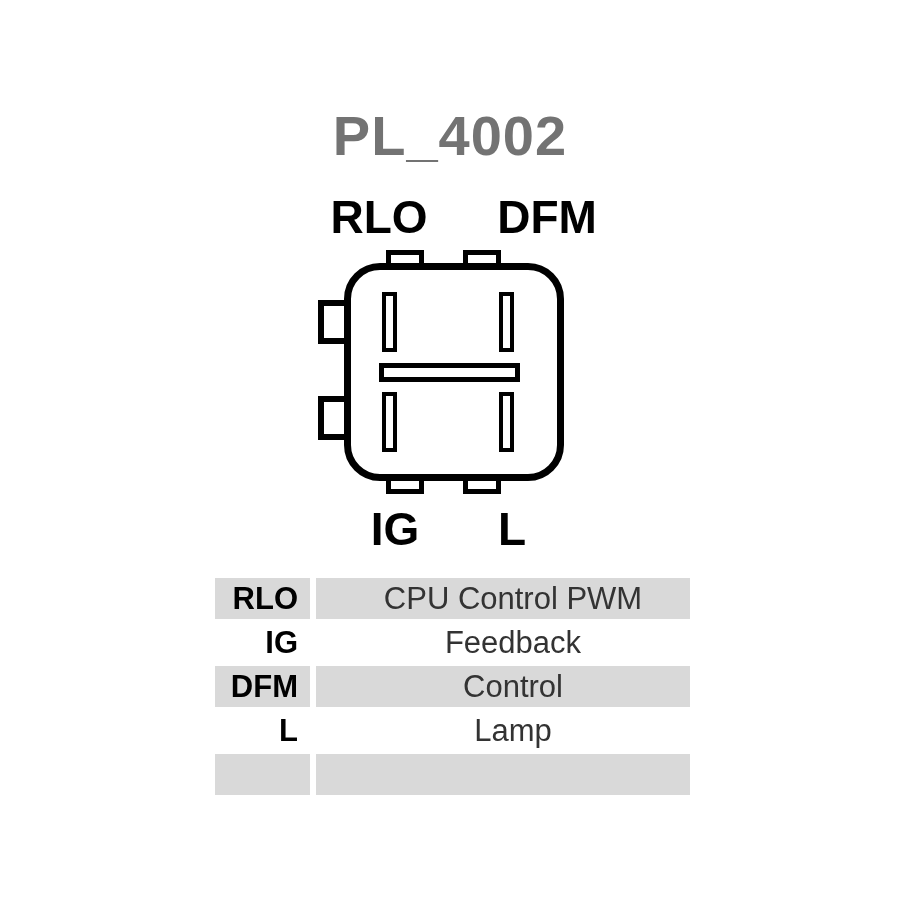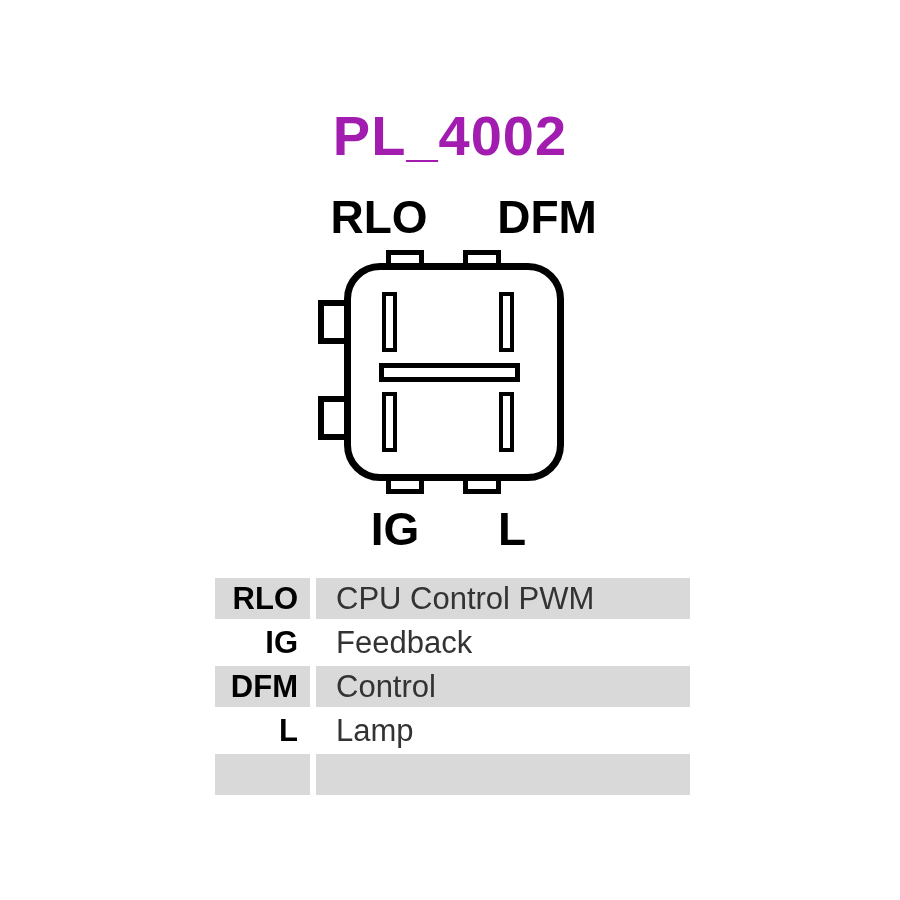--- a/index.html
+++ b/index.html
@@ -7,21 +7,21 @@
     width:900px;height:900px;background:#ffffff;
     font-family:"Liberation Sans","DejaVu Sans",sans-serif;
     position:relative;overflow:hidden;
   }
   .stage{position:absolute;left:0;top:0;width:900px;height:900px;}
 
   
   .title{
     position:absolute;left:0;top:103px;width:900px;
     text-align:center;font-size:56px;font-weight:bold;
-    color:#a21caf;letter-spacing:1px;
+    color:#737373;letter-spacing:1px;
   }
 
   
   .conn-label{
     position:absolute;font-size:46px;font-weight:bold;color:#000;
     text-align:center;line-height:1;
   }
   .lbl-rlo{left:322px;top:194px;width:114px;}
   .lbl-dfm{left:482px;top:194px;width:130px;}
   .lbl-ig{left:352px;top:506px;width:86px;}
@@ -53,21 +53,21 @@
   .pin-table{
     position:absolute;left:209px;top:575px;
     display:table;border-collapse:separate;border-spacing:6px 3px;
   }
   .trow{display:table-row;}
   .tcell{
     display:table-cell;height:41px;vertical-align:middle;
     font-size:31px;line-height:1;
   }
   .tcell.pin{width:83px;padding-right:12px;text-align:right;font-weight:bold;color:#000;}
-  .tcell.desc{width:354px;padding-left:20px;text-align:left;color:#333333;}
+  .tcell.desc{width:354px;padding-left:20px;text-align:center;color:#333333;}
   .shaded{background:#d9d9d9;}
 </style>
 </head>
 <body>
 
 <div class="stage">
 
   <div class="title">PL_4002</div>
 
   <div class="conn-label lbl-rlo">RLO</div>

